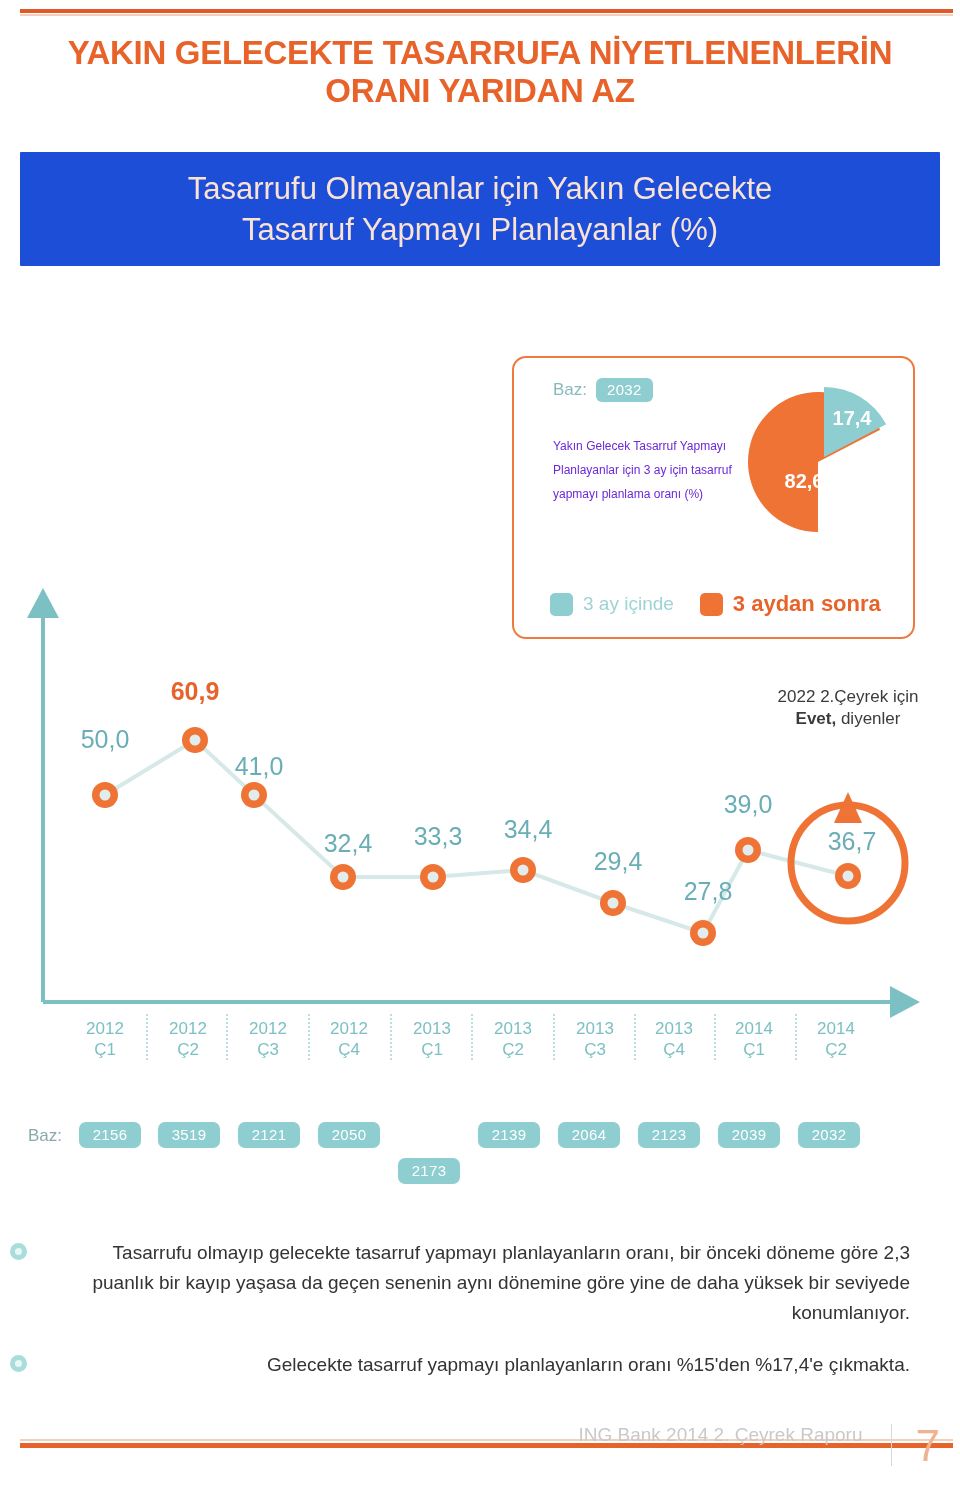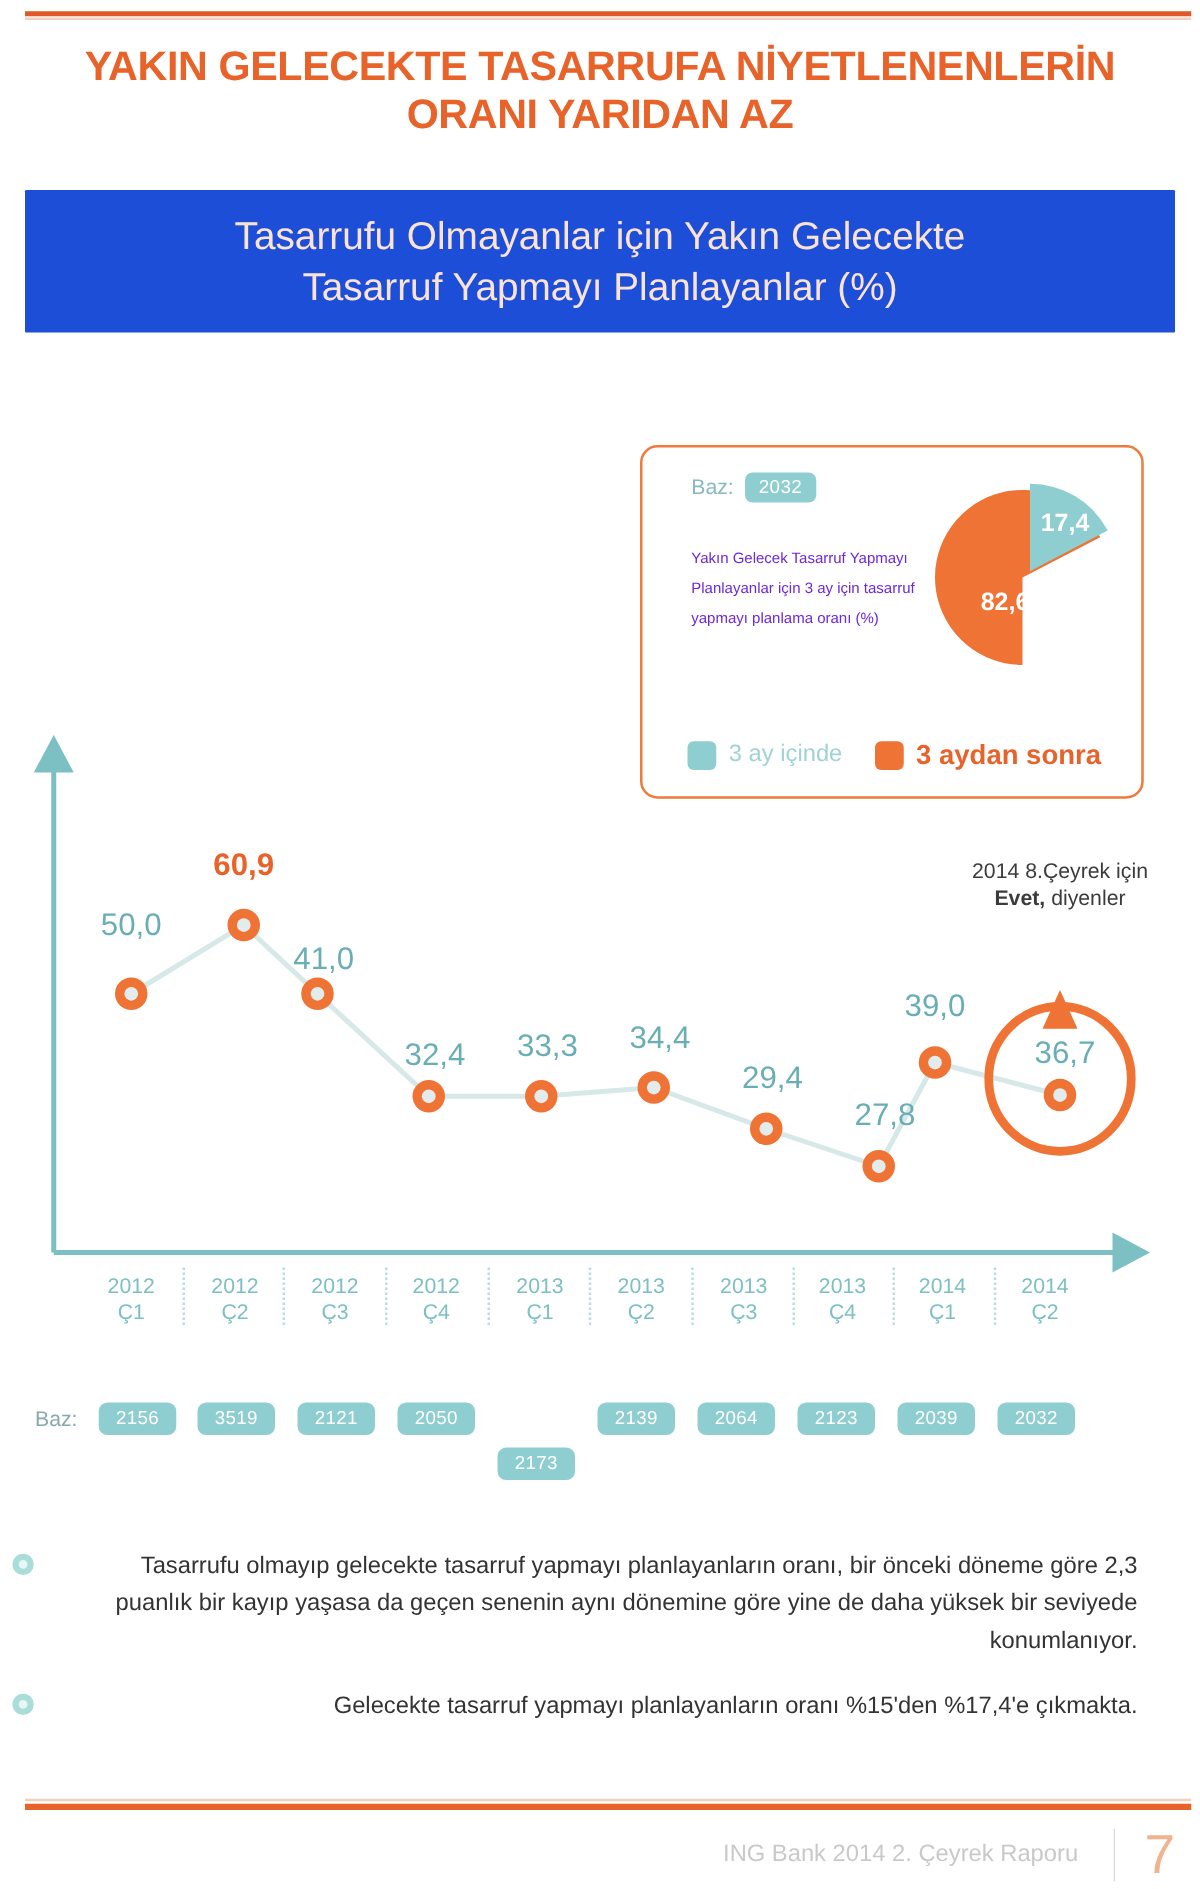--- a/index.html
+++ b/index.html
@@ -105,21 +105,21 @@
   .bullet .dot::after{
     content:"";position:absolute;left:5px;top:5px;width:7px;height:7px;border-radius:50%;
     background:#e8f6f5;
   }
   .bullet p{margin:0;color:#333333;font-size:19px;line-height:30px;width:862px;text-align:right;}
 
   
   .foot-rule{position:absolute;left:20px;top:1443px;width:933px;height:5px;background:#e8632a;}
   .foot-rule2{position:absolute;left:20px;top:1439px;width:933px;height:2px;background:#f3cfbe;}
   .footer{
-    position:absolute;right:20px;top:1462px;display:flex;align-items:center;gap:4px;
+    position:absolute;right:20px;top:1424px;display:flex;align-items:flex-start;gap:4px;
   }
   .foot-text{color:#c9c9c9;font-size:19px;padding-right:24px;}
   .foot-div{width:1px;height:42px;background:#d8d8d8;}
   .foot-page{color:#f0b392;font-size:44px;padding-left:20px;line-height:44px;font-weight:300;}
 </style>
 </head>
 <body>
 
 <div class="page">
 
@@ -238,21 +238,21 @@
       <text class="pt-label" x="438" y="265" text-anchor="middle">33,3</text>
       <text class="pt-label" x="528" y="258" text-anchor="middle">34,4</text>
       <text class="pt-label" x="618" y="290" text-anchor="middle">29,4</text>
       <text class="pt-label" x="708" y="320" text-anchor="middle">27,8</text>
       <text class="pt-label" x="748" y="233" text-anchor="middle">39,0</text>
       <text class="pt-label" x="852" y="270" text-anchor="middle">36,7</text>
     </svg>
   </div>
 
   <div class="evet-note">
-    <span>2014 8.Çeyrek için</span><br>
+    <span>2022 2.Çeyrek için</span><br>
     <b>Evet,</b><span> diyenler</span>
   </div>
 
   <div class="xaxis">
     <div class="xtick" style="left:65px;"><span>2012</span><br><span>Ç1</span></div>
     <div class="xtick" style="left:148px;"><span>2012</span><br><span>Ç2</span></div>
     <div class="xtick" style="left:228px;"><span>2012</span><br><span>Ç3</span></div>
     <div class="xtick" style="left:309px;"><span>2012</span><br><span>Ç4</span></div>
     <div class="xtick" style="left:392px;"><span>2013</span><br><span>Ç1</span></div>
     <div class="xtick" style="left:473px;"><span>2013</span><br><span>Ç2</span></div>

